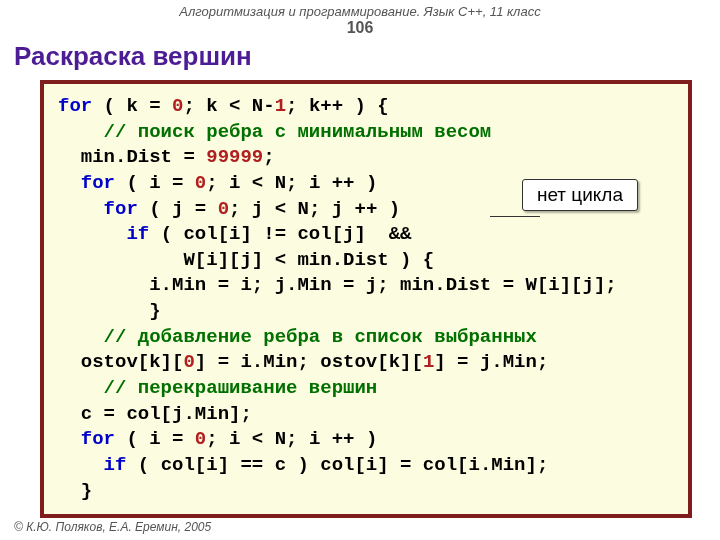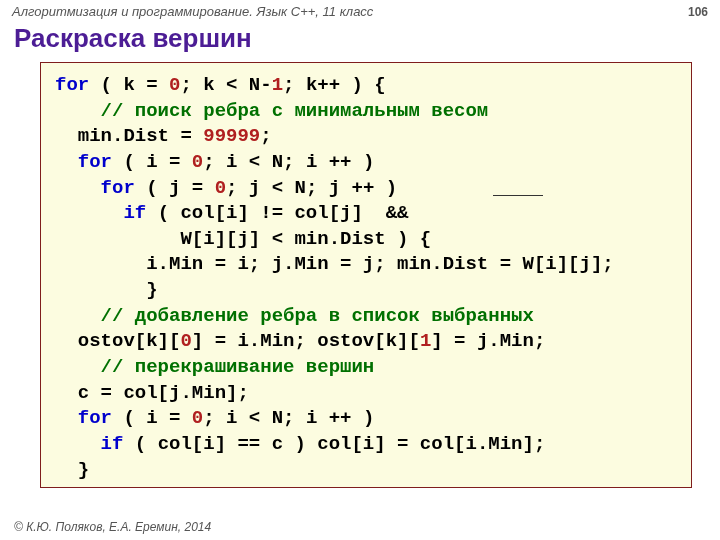--- a/index.html
+++ b/index.html
@@ -12,39 +12,40 @@
     position: relative;
   }
   .header-bar {
     display: flex;
     justify-content: space-between;
     align-items: center;
     padding: 4px 12px 2px 12px;
     font-size: 13px;
     font-style: italic;
     color: #555;
+    flex-direction: column;
   }
   .page-num {
     font-weight: bold;
     font-style: normal;
-    font-size: 12px;
+    font-size: 16px;
     text-align: center;
   }
   .title {
     font-family: Arial, sans-serif;
     font-size: 26px;
     font-weight: bold;
     margin: 2px 12px 8px 14px;
     color: #4c1d95;
   }
   .code-block {
     margin: 0 28px 0 40px;
     background: #fcfce0;
-    border: 1px solid #7f1d1d;
-    padding: 10px 14px 4px 14px;
+    border: 4px solid #7f1d1d;
+    padding: 10px 14px 10px 14px;
     font-family: "Courier New", monospace;
     font-size: 19px;
     font-weight: bold;
     line-height: 1.35;
     color: #000;
     white-space: pre;
     position: relative;
   }
   .kw { color: #0000cc; }
   .num { color: #b02020; }
@@ -102,17 +103,17 @@
 <span>      </span><span class="kw">if</span><span> ( col[i] != col[j]  &amp;&amp;</span>
 <span>           W[i][j] &lt; min.Dist ) {</span>
 <span>        i.Min = i; j.Min = j; min.Dist = W[i][j];</span>
 <span>        }</span>
 <span class="cmt">    // добавление ребра в список выбранных</span>
 <span>  ostov[k][</span><span class="num">0</span><span>] = i.Min; ostov[k][</span><span class="num">1</span><span>] = j.Min;</span>
 <span class="cmt">    // перекрашивание вершин</span>
 <span>  c = col[j.Min];</span>
 <span>  </span><span class="kw">for</span><span> ( i = </span><span class="num">0</span><span>; i &lt; N; i ++ )</span>
 <span>    </span><span class="kw">if</span><span> ( col[i] == c ) col[i] = col[i.Min];</span>
-<span>  }</span><div class="callout-line"></div></div>
+<span>  }</span><div class="callout">нет цикла</div><div class="callout-line"></div></div>
 
 <div class="footer">
-  <span>© К.Ю. Поляков, Е.А. Еремин, 2014</span>
+  <span>© К.Ю. Поляков, Е.А. Еремин, 2005</span>
 </div>
 
 </body></html>

